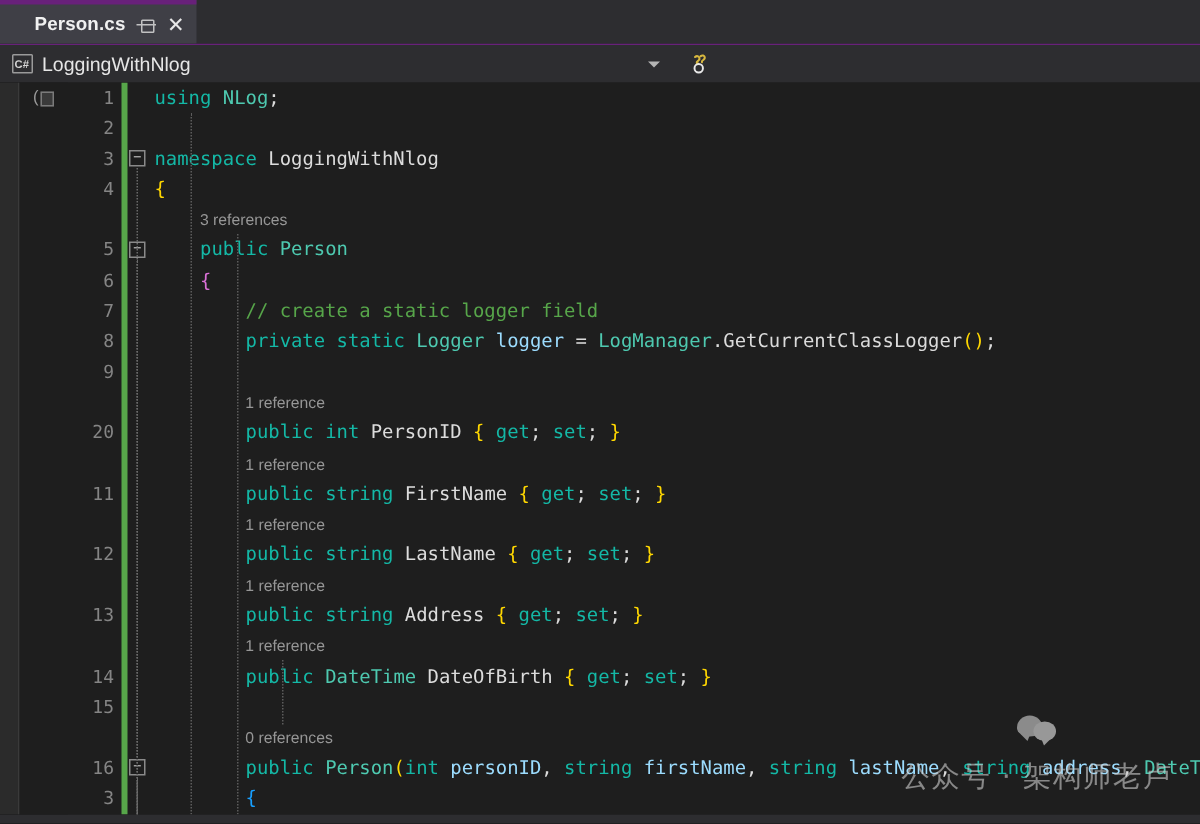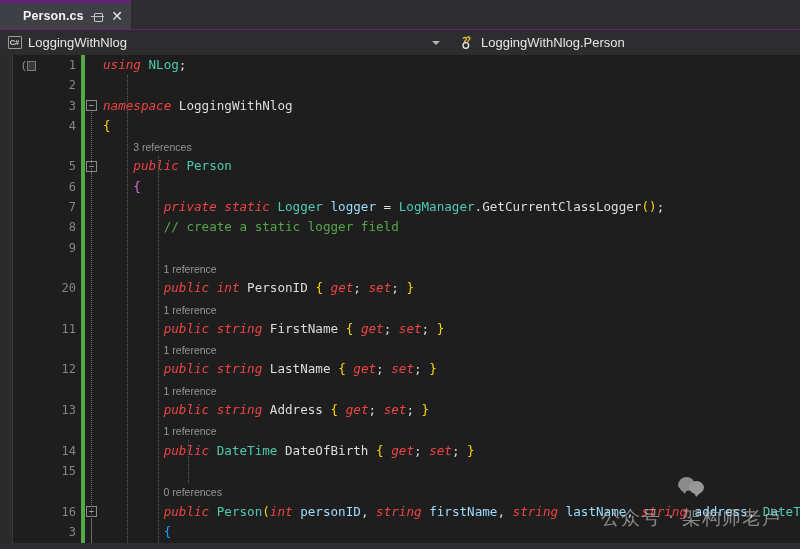--- a/index.html
+++ b/index.html
@@ -216,21 +216,21 @@
     line-height: 22px;
     font-family: "Liberation Sans", sans-serif;
     font-size: 10.5px;
     color: #969696;
     padding-left: 2px;
     white-space: pre;
     cursor: pointer;
   }
 
   
-  .kw   { color: #ef4444; font-style: italic; }
+  .kw   { color: #14b8a6; }
   .type { color: #4ec9b0; }
   .cmt  { color: #57a64a; }
   .id   { color: #dcdcdc; }
   .b1   { color: #ffd700; }
   .b2   { color: #da70d6; }
   .b3   { color: #179fff; }
   .param{ color: #9cdcfe; }
 
   
   .foldbox {
@@ -346,21 +346,20 @@
     </div>
 
     <div class="nav-combo right">
       <span class="nav-icon">
         <svg width="15" height="15" viewBox="0 0 16 16" aria-hidden="true">
           <path d="M3.6 3.2c1.1-1.0 2.7-.7 3.1.6.2.7-.1 1.4-.8 1.9-.9.6-1.3 1.1-1.1 1.7.1.4.5.6 1 .5" fill="none" stroke="#d8b83f" stroke-width="1.5" stroke-linecap="round"></path>
           <path d="M7.6 2.6c1.1-.9 2.6-.5 2.9.8.2.8-.3 1.4-1.0 1.9-.9.6-1.2 1.1-1.0 1.6" fill="none" stroke="#d8b83f" stroke-width="1.5" stroke-linecap="round"></path>
           <circle cx="6.2" cy="11.2" r="3.0" fill="none" stroke="#e8e8e8" stroke-width="1.4"></circle>
         </svg>
       </span>
-      <span class="nav-text">LoggingWithNlog.Person</span>
     </div>
   </div>
 
   <div class="editor">
 
     <div class="margin-strip"></div>
 
     <div class="glyph-margin">
       <span class="bookmark-glyph">
         <span class="bk-paren">(</span>
@@ -433,22 +432,22 @@
       </div>
 
     <div class="code-area" id="codearea">
         <div class="codeline"><span class="kw">using</span> <span class="type">NLog</span>;</div>
         <div class="codeline">&nbsp;</div>
         <div class="codeline"><span class="kw">namespace</span> <span class="id">LoggingWithNlog</span></div>
         <div class="codeline"><span class="b1">{</span></div>
         <div class="codehint" style="padding-left: 32.28px;">3 references</div>
         <div class="codeline">    <span class="kw">public</span> <span class="type">Person</span></div>
         <div class="codeline">    <span class="b2">{</span></div>
+        <div class="codeline">        <span class="cmt">// create a static logger field</span></div>
         <div class="codeline">        <span class="kw">private</span> <span class="kw">static</span> <span class="type">Logger</span> <span class="param">logger</span> = <span class="type">LogManager</span>.<span class="id">GetCurrentClassLogger</span><span class="b1">(</span><span class="b1">)</span>;</div>
-        <div class="codeline">        <span class="cmt">// create a static logger field</span></div>
         <div class="codeline">&nbsp;</div>
         <div class="codehint" style="padding-left: 62.56px;">1 reference</div>
         <div class="codeline">        <span class="kw">public</span> <span class="kw">int</span> <span class="id">PersonID</span> <span class="b1">{</span> <span class="kw">get</span>; <span class="kw">set</span>; <span class="b1">}</span></div>
         <div class="codehint" style="padding-left: 62.56px;">1 reference</div>
         <div class="codeline">        <span class="kw">public</span> <span class="kw">string</span> <span class="id">FirstName</span> <span class="b1">{</span> <span class="kw">get</span>; <span class="kw">set</span>; <span class="b1">}</span></div>
         <div class="codehint" style="padding-left: 62.56px;">1 reference</div>
         <div class="codeline">        <span class="kw">public</span> <span class="kw">string</span> <span class="id">LastName</span> <span class="b1">{</span> <span class="kw">get</span>; <span class="kw">set</span>; <span class="b1">}</span></div>
         <div class="codehint" style="padding-left: 62.56px;">1 reference</div>
         <div class="codeline">        <span class="kw">public</span> <span class="kw">string</span> <span class="id">Address</span> <span class="b1">{</span> <span class="kw">get</span>; <span class="kw">set</span>; <span class="b1">}</span></div>
         <div class="codehint" style="padding-left: 62.56px;">1 reference</div>

